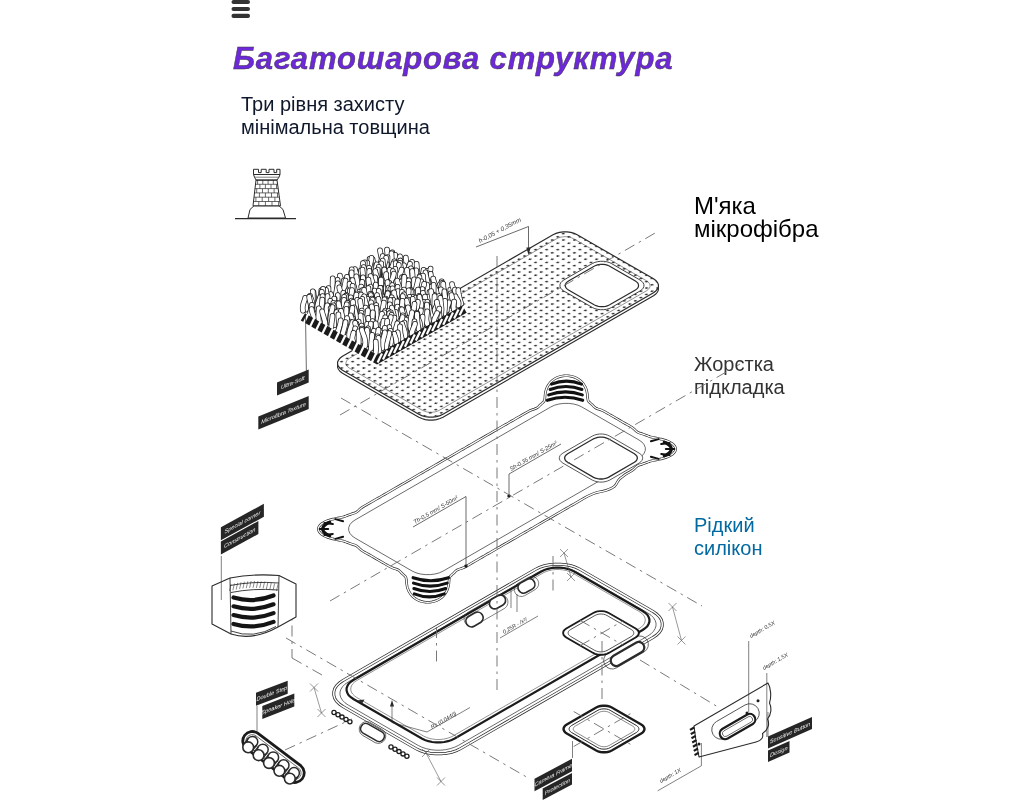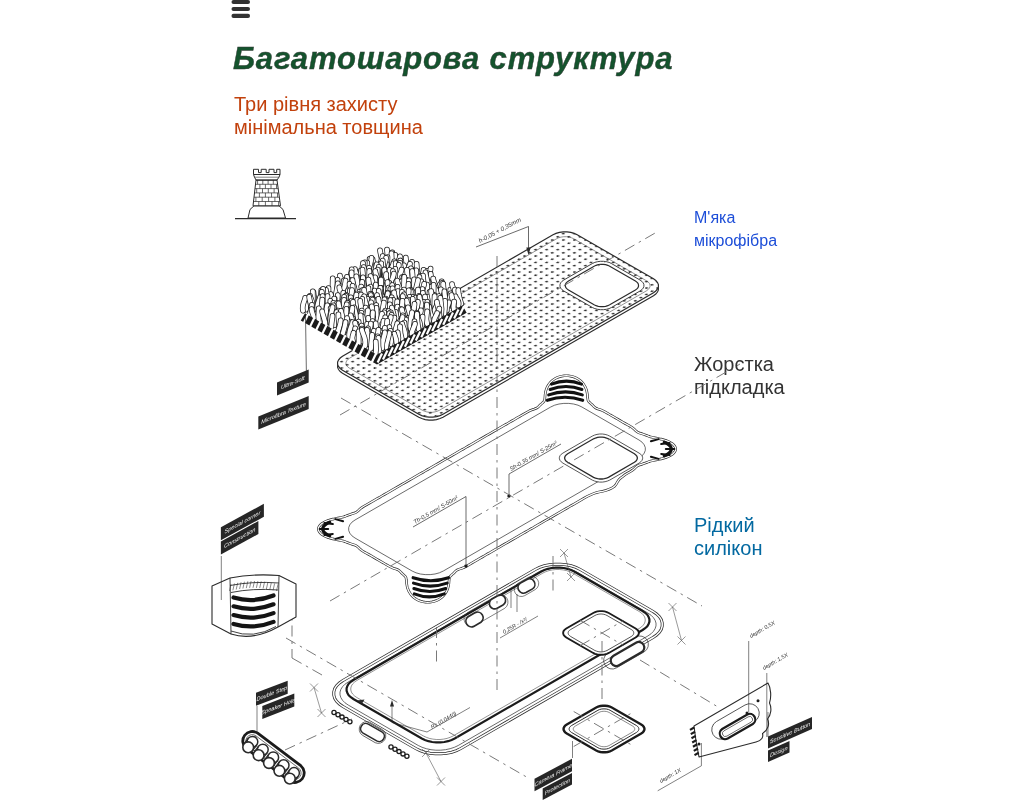--- a/index.html
+++ b/index.html
@@ -1,24 +1,24 @@
 <!DOCTYPE html>
 <html><head><meta charset="utf-8">
 <style>
 html,body{margin:0;padding:0;background:#fff;width:1024px;height:800px;overflow:hidden}
 body{font-family:"Liberation Sans",sans-serif;position:relative}
-.t{position:absolute;color:#14532d}
+.t{position:absolute;color:#6d28d9}
 </style></head>
 <body>
 
 <div class="t" style="left:233px;top:41px;font-size:31px;font-weight:bold;font-style:italic;letter-spacing:0.85px;-webkit-text-stroke:0.45px #3a3a3a">Багатошарова структура</div>
 
-<div class="t" style="left:234px;top:93px;font-size:20px;line-height:23px;color:#c2410c">Три рівня захисту<br>мінімальна товщина</div>
-
-<div class="t" style="left:694px;top:206px;font-size:16px;line-height:23px;color:#1d4ed8">М'яка<br>мікрофібра</div>
+<div class="t" style="left:241px;top:93px;font-size:20px;line-height:23px;color:#0f172a">Три рівня захисту<br>мінімальна товщина</div>
+
+<div class="t" style="left:694px;top:194px;font-size:24px;line-height:23px;color:#000000">М'яка<br>мікрофібра</div>
 
 <div class="t" style="left:694px;top:353px;font-size:20px;line-height:23px;color:#333">Жорстка<br>підкладка</div>
 
 <div class="t" style="left:694px;top:514px;font-size:20px;line-height:23px;color:#0369a1">Рідкий<br>силікон</div>
 <svg width="1024" height="800" viewBox="0 0 1024 800" style="position:absolute;left:0;top:0" xmlns="http://www.w3.org/2000/svg">
 <defs>
 <pattern id="dots" width="6.4" height="6.4" patternUnits="userSpaceOnUse" patternTransform="matrix(0.866,-0.5,0.866,0.5,0,0)">
 <circle cx="2" cy="2" r="1.15" fill="#2e2e2e"></circle>
 </pattern>
 </defs>

